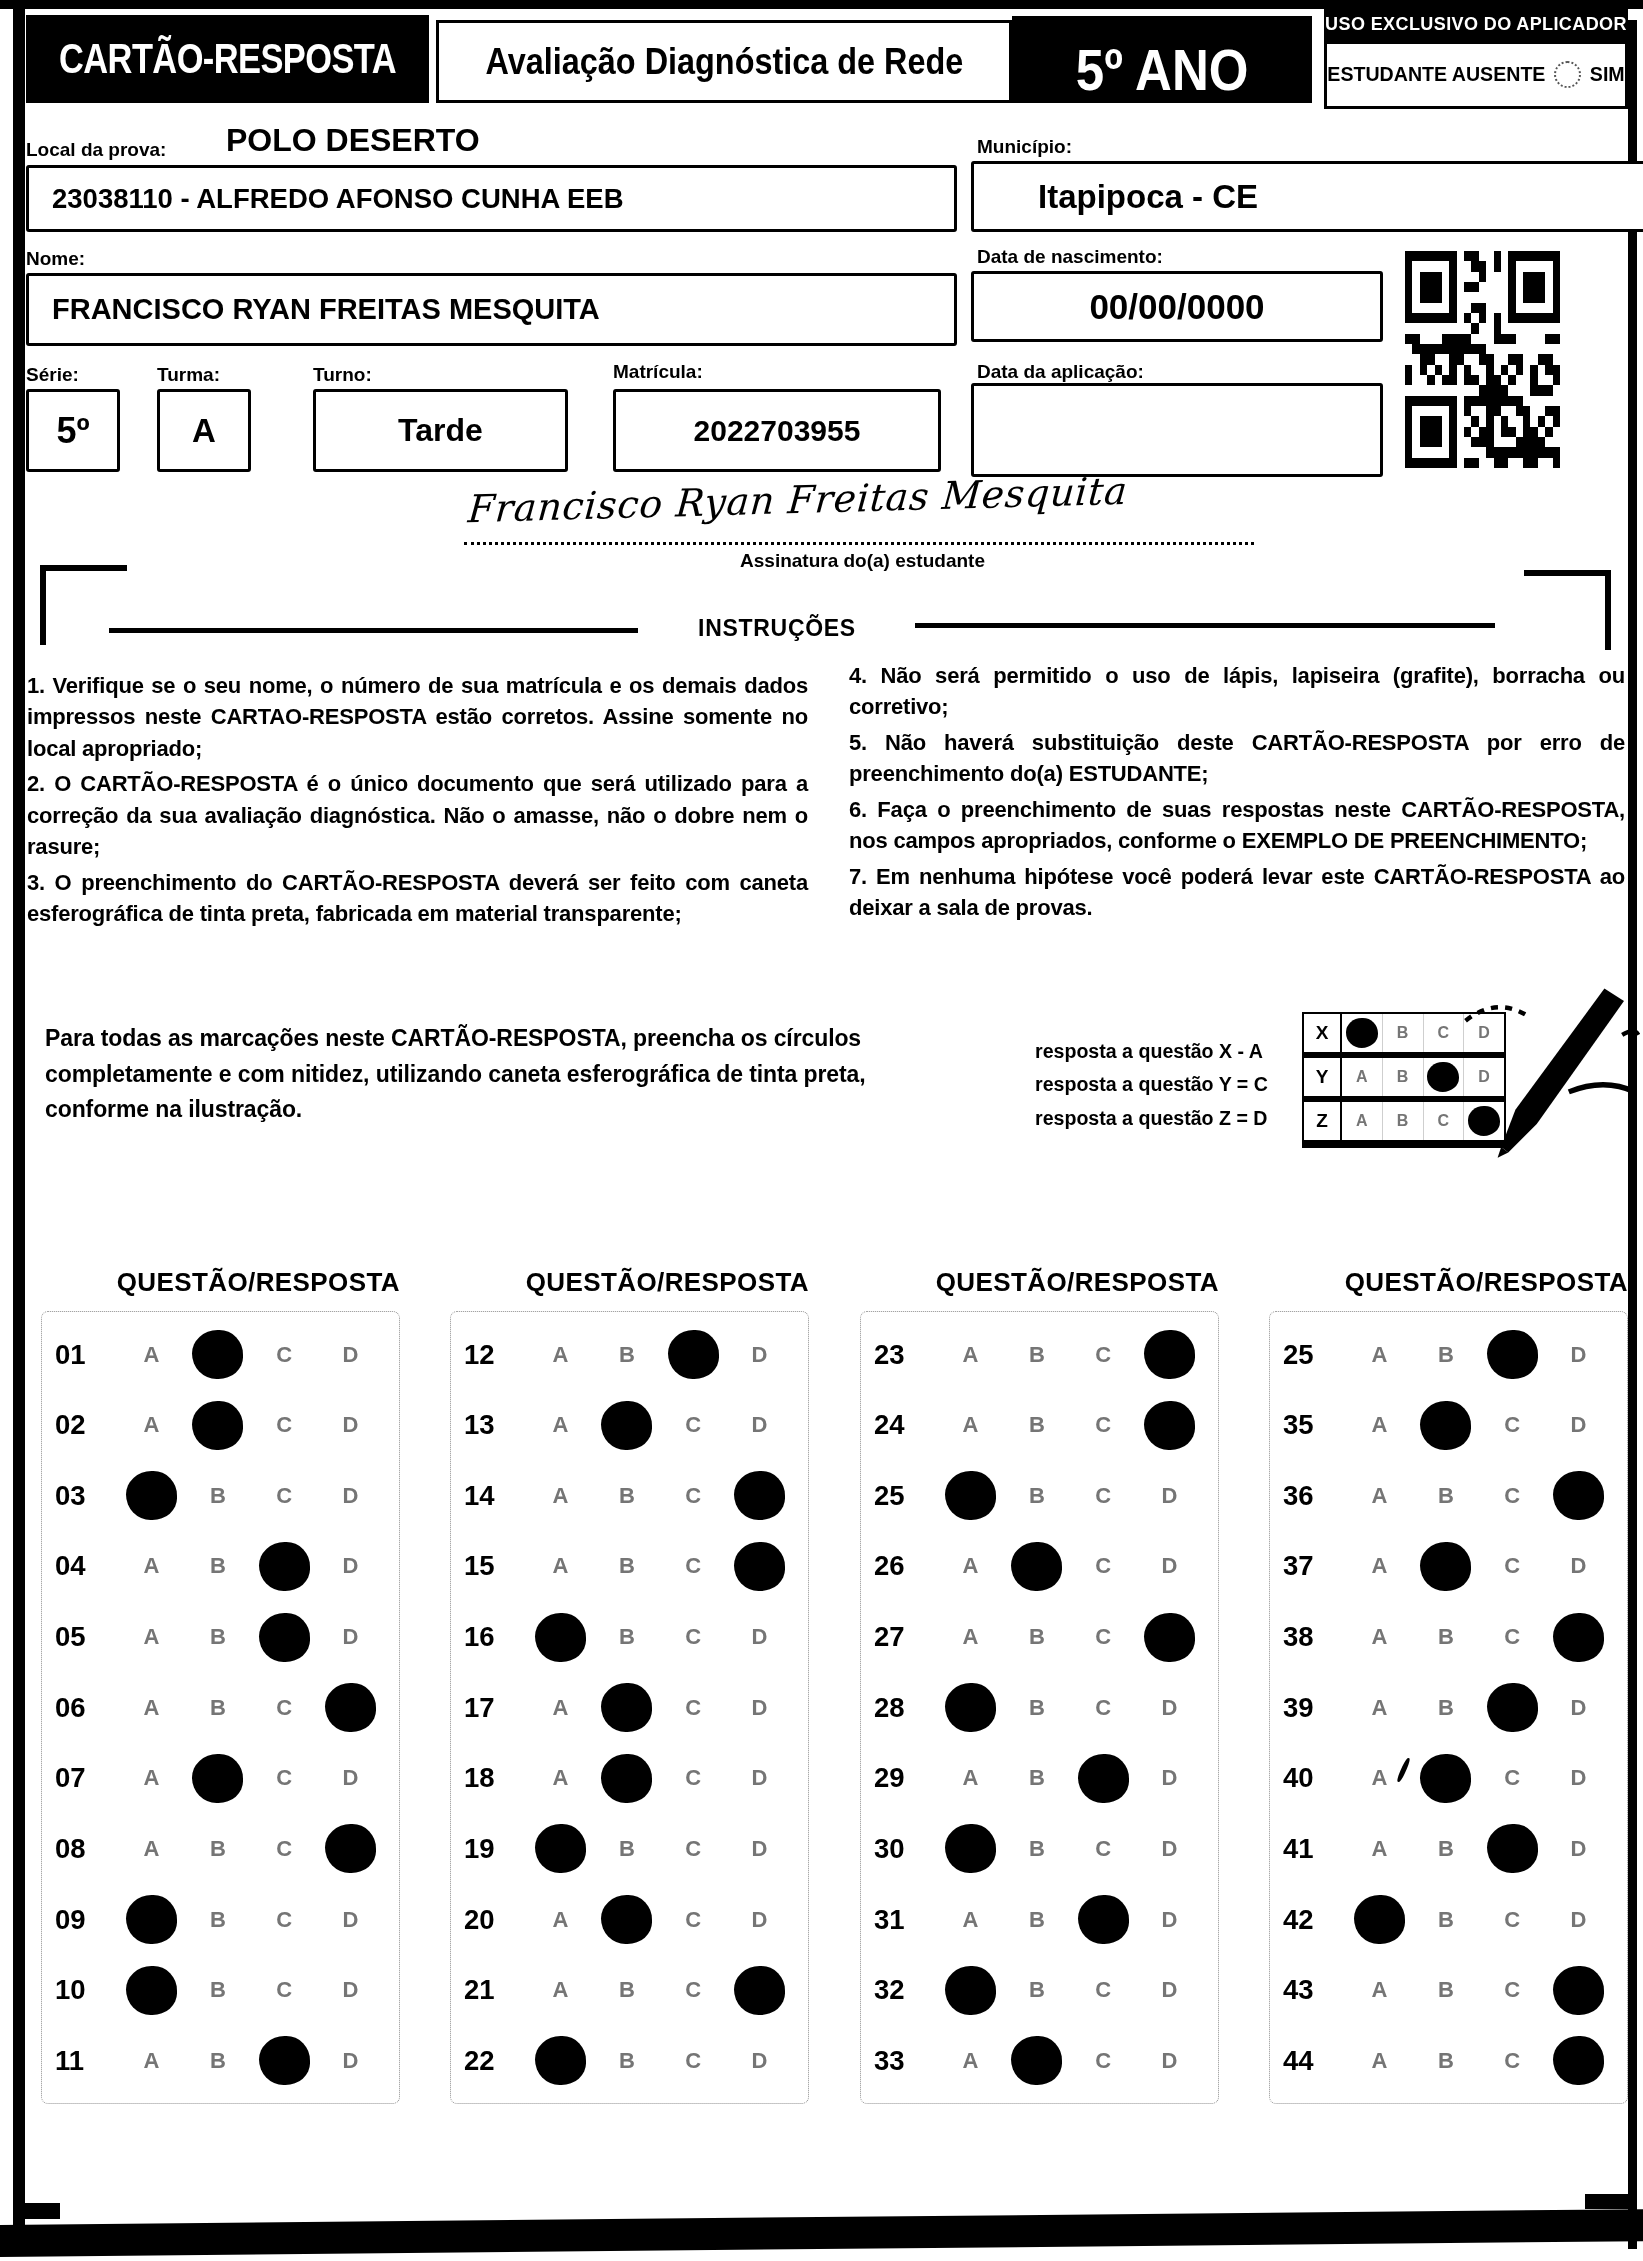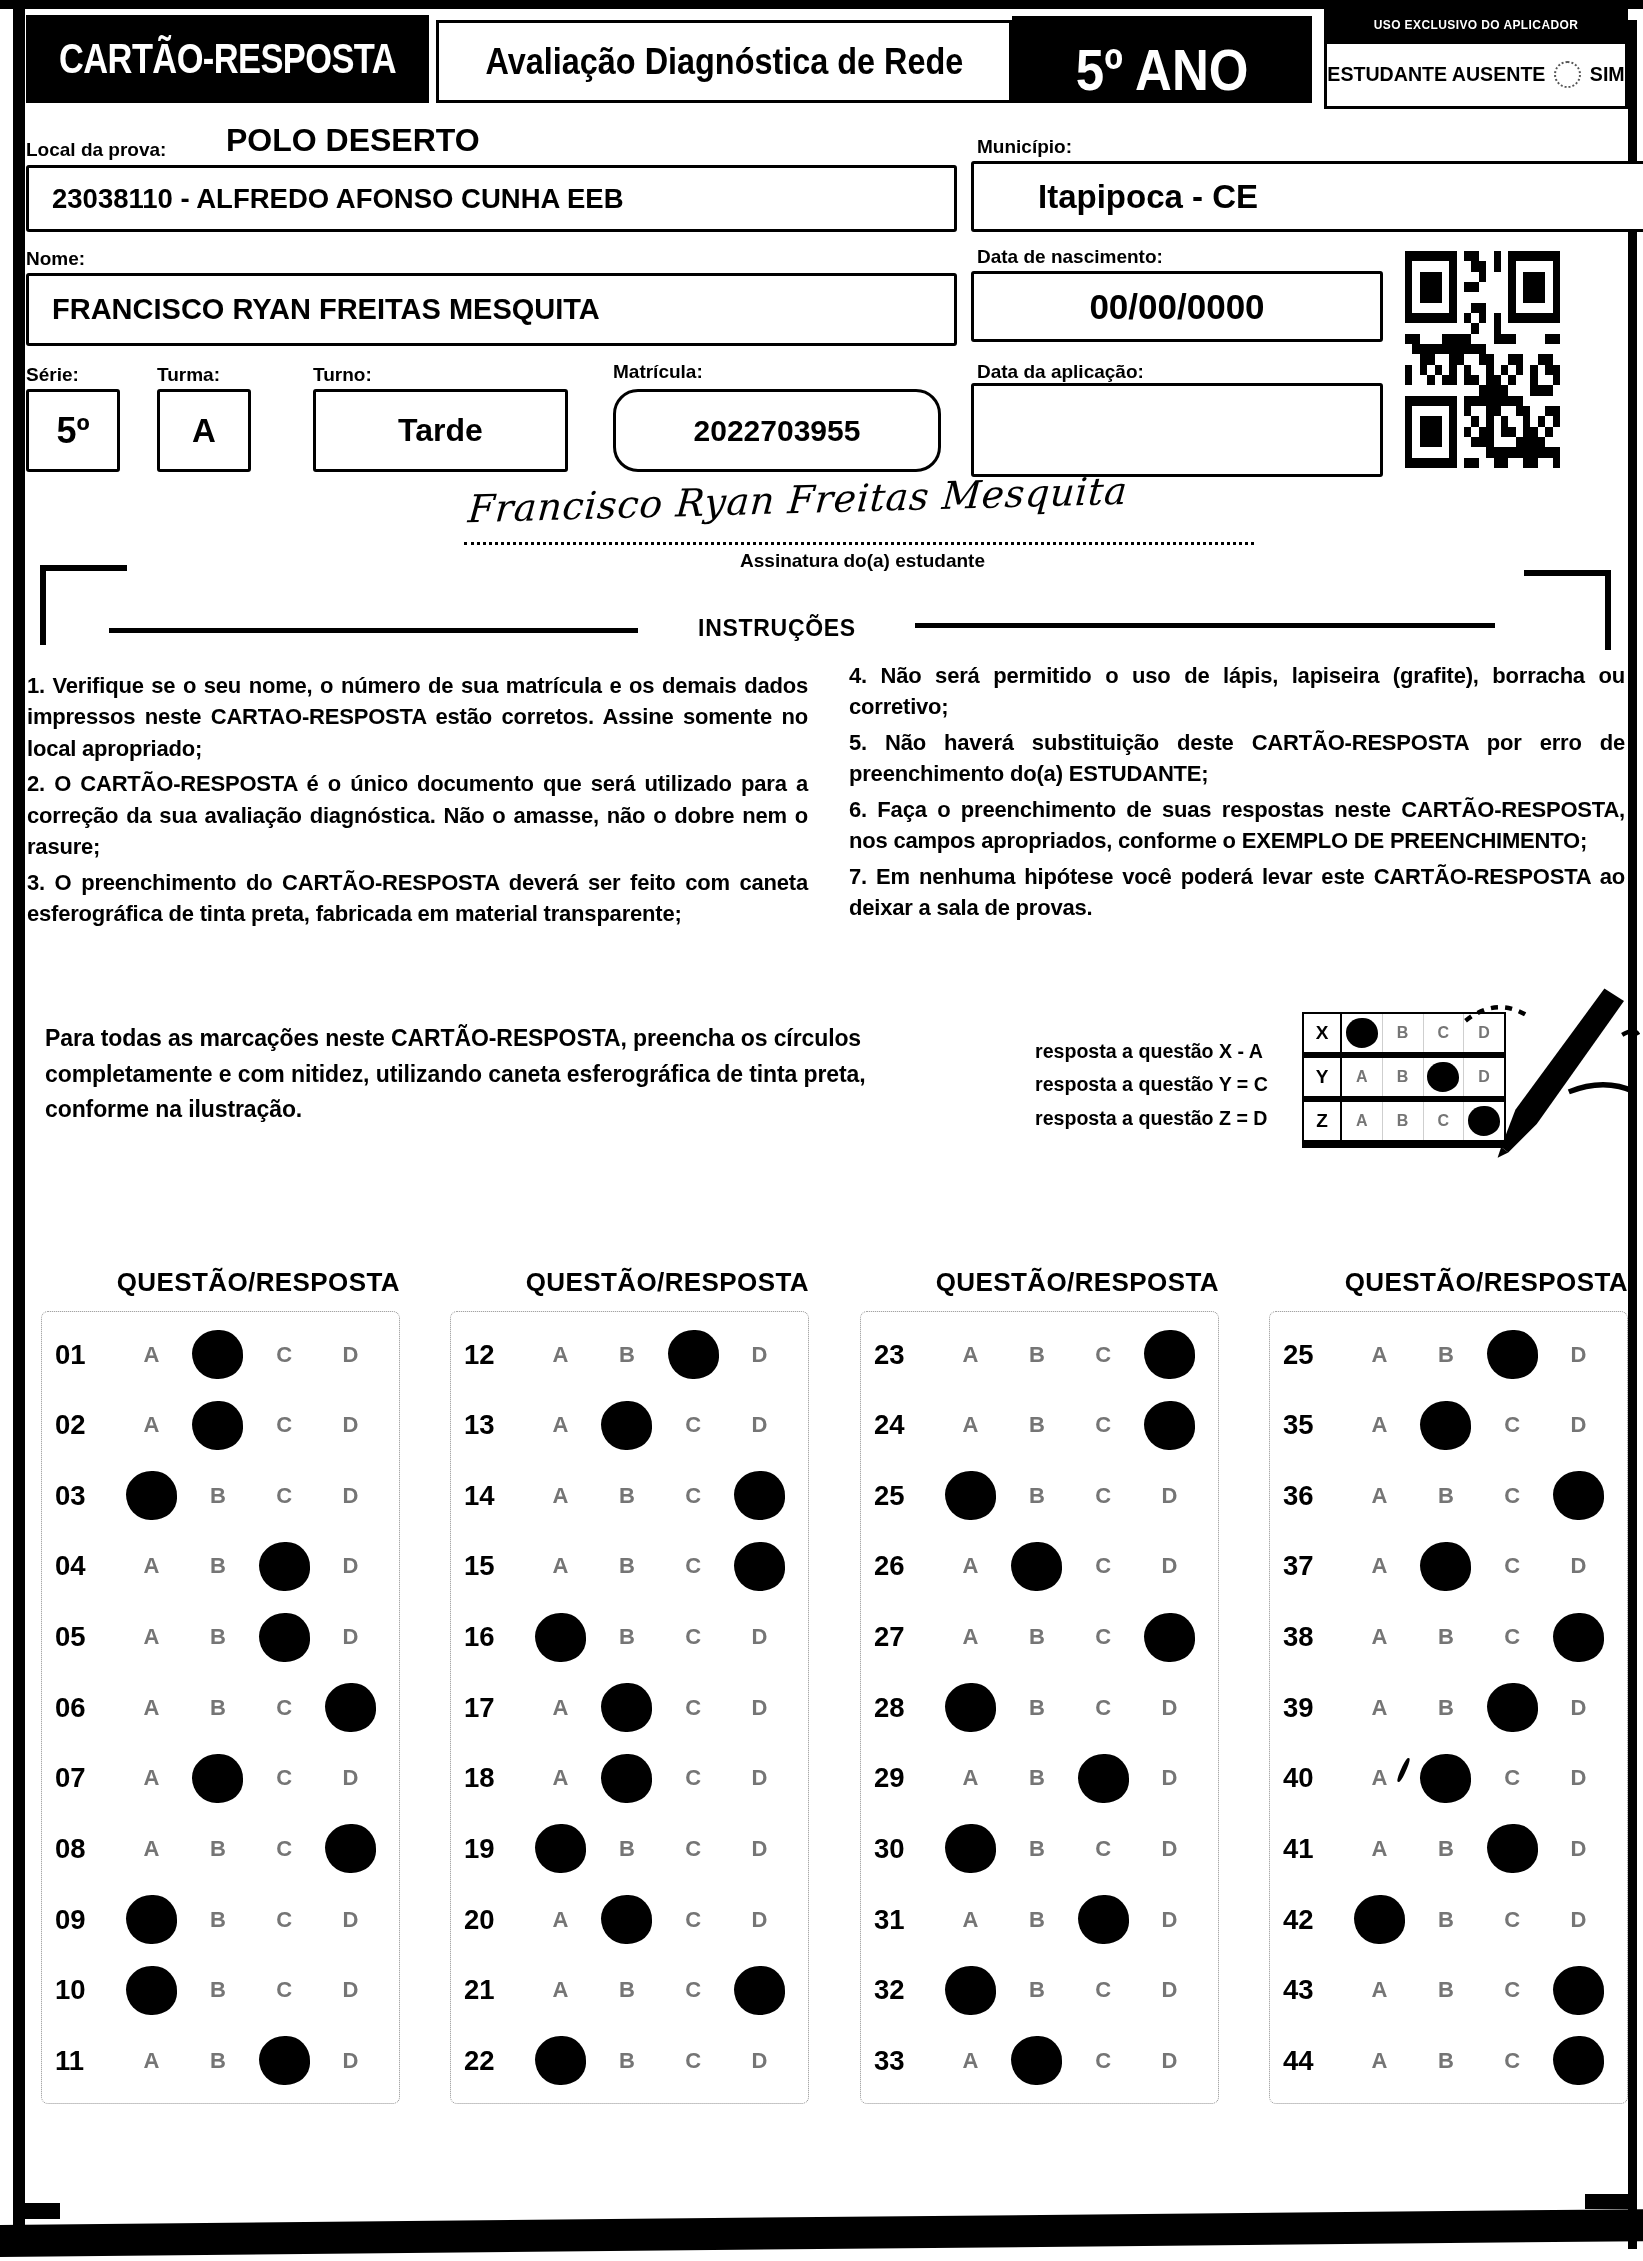--- a/index.html
+++ b/index.html
@@ -21,21 +21,21 @@
              font-size:42px;letter-spacing:-0.7px;transform-origin:center;}
   .hdr-title span{display:inline-block;transform:scaleX(.82);white-space:nowrap;}
   .hdr-sub{left:436px;top:20px;width:570px;height:77px;border:3.6px solid #000;background:#fff;
            display:flex;align-items:center;justify-content:center;font-weight:bold;font-size:36px;}
   .hdr-sub span{display:inline-block;transform:scaleX(.9);white-space:nowrap;}
   .hdr-grade{left:1012px;top:16px;width:300px;height:87px;background:#000;color:#fff;
              display:flex;align-items:flex-end;justify-content:center;font-weight:bold;font-size:58px;}
   .hdr-grade span{display:inline-block;transform:scaleX(.88);white-space:nowrap;}
   .hdr-right{left:1324px;top:8.7px;width:304px;height:103px;}
   .hdr-right-strip{height:32px;background:#000;color:#fff;display:flex;align-items:center;
-                   justify-content:center;font-weight:bold;font-size:12px;letter-spacing:0.4px;}
+                   justify-content:center;font-weight:bold;font-size:18px;letter-spacing:0.4px;}
   .hdr-right-box{height:62px;border:3.6px solid #000;background:#fff;display:flex;align-items:center;
                  justify-content:center;gap:8.7px;font-weight:bold;font-size:19.6px;}
   .absent-circle{width:23px;height:23px;border:2.2px dotted #555;border-radius:50%;display:inline-block;}
 
   
   .lbl{font-weight:bold;font-size:19px;}
   .fbox{border:3.6px solid #000;border-radius:2.9px;background:#fff;display:flex;align-items:center;
         font-weight:bold;}
   .local-value{font-size:32px;font-weight:bold;}
   .sig-script{font-family:"DejaVu Serif",serif;font-style:italic;font-size:38px;
@@ -292,21 +292,21 @@
 
   <div class="abs fbox" style="left:26px;top:389px;width:88px;height:77px;font-size:36px;justify-content:center;">
     <span>5º</span>
   </div>
   <div class="abs fbox" style="left:157px;top:389px;width:88px;height:77px;font-size:33px;justify-content:center;">
     <span>A</span>
   </div>
   <div class="abs fbox" style="left:313px;top:389px;width:249px;height:77px;font-size:32px;justify-content:center;">
     <span>Tarde</span>
   </div>
-  <div class="abs fbox" style="left:613px;top:389px;width:322px;height:77px;font-size:30px;justify-content:center;border-radius:25px;">
+  <div class="abs fbox" style="left:613px;top:389px;width:322px;height:77px;font-size:30px;justify-content:center;">
     <span>2022703955</span>
   </div>
   <div class="abs fbox" style="left:971px;top:383px;width:406px;height:88px;">
     <span></span>
   </div>
 
   <div class="abs sig-script" style="left:468px;top:478px;">Francisco Ryan Freitas Mesquita</div>
   <div class="abs sig-line" style="left:464px;top:507px;width:790px;height:35px;"></div>
   <div class="abs sig-label" style="left:616px;top:550px;width:493px;">Assinatura do(a) estudante</div>
 

